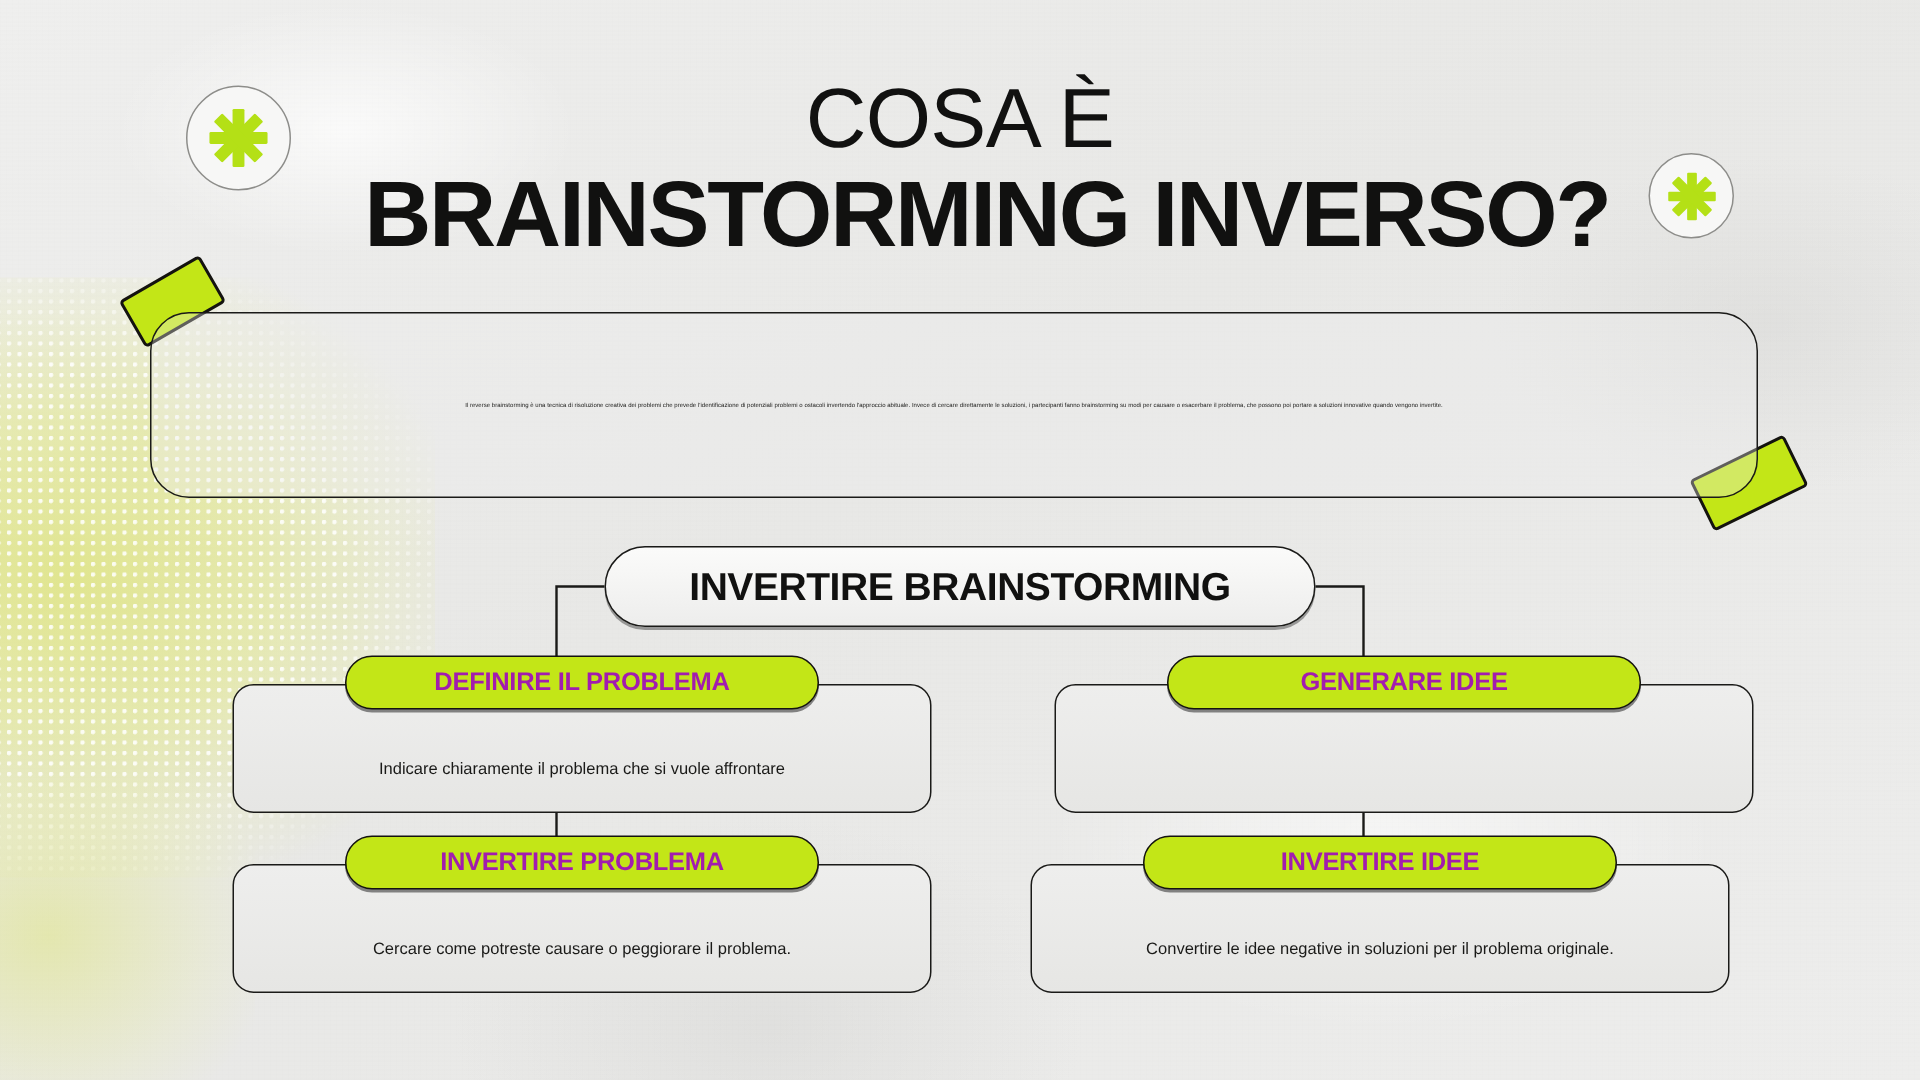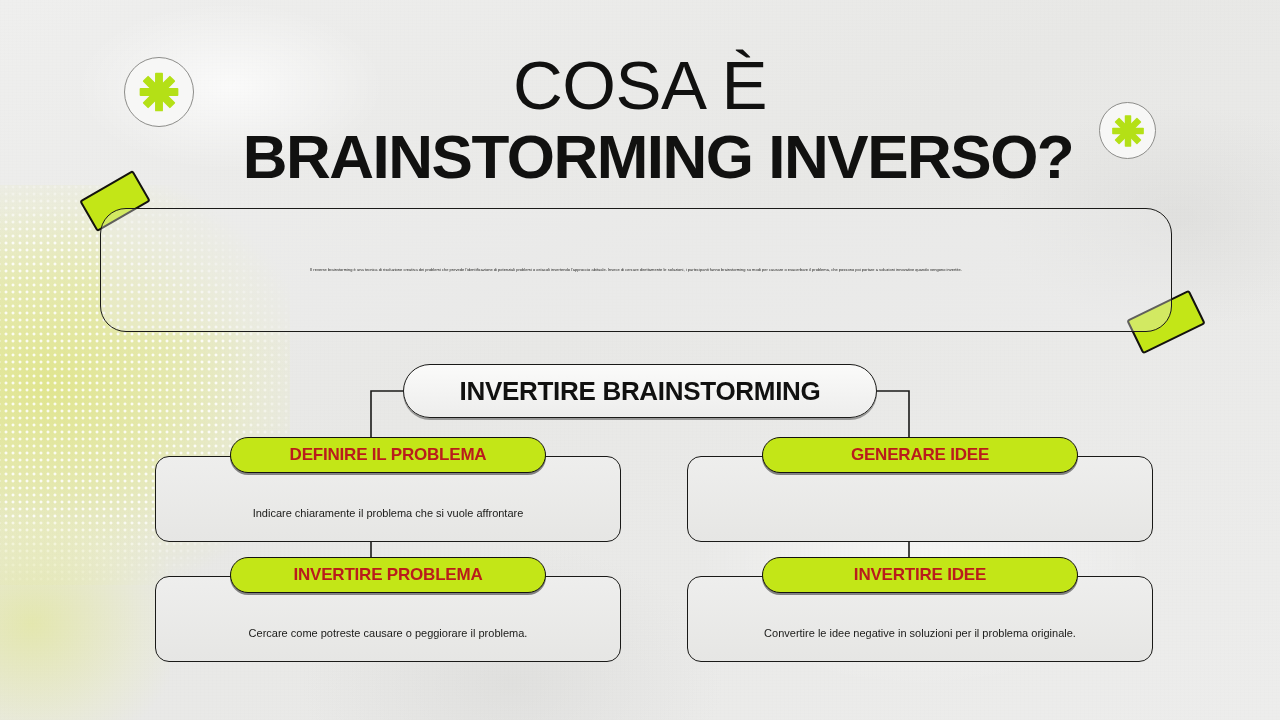--- a/index.html
+++ b/index.html
@@ -116,21 +116,21 @@
 
   
   .title-wrap {
     position: absolute;
     left: 0; right: 0;
     top: 50px;
     text-align: center;
     z-index: 4;
   }
   .title-line-1 {
-    font-size: 69px;
+    font-size: 56px;
     font-weight: 400;
     letter-spacing: -0.5px;
     color: #111110;
     line-height: 1.05;
     font-stretch: condensed;
   }
   .title-line-2 {
     font-size: 62px;
     font-weight: 700;
     letter-spacing: -1.5px;
@@ -232,26 +232,26 @@
     border-radius: 18px;
     display: flex;
     align-items: center;
     justify-content: center;
     box-shadow: 0 2px 0 rgba(0,0,0,.45);
   }
   .node-head-label {
     font-size: 17px;
     font-weight: 700;
     letter-spacing: -0.2px;
-    color: #b91c1c;
+    color: #a21caf;
     white-space: nowrap;
   }
 
   .node.l1 { left: 155px; top: 98px; }
-  .node.r1 { left: 687px; top: 98px; }
+  .node.r1 { left: 703px; top: 98px; }
   .node.l2 { left: 155px; top: 218px; }
   .node.r2 { left: 687px; top: 218px; }
 </style>
 </head>
 <body>
 
 <div class="slide">
 
   <div class="bg-paper"></div>
   <div class="bg-noise"></div>

